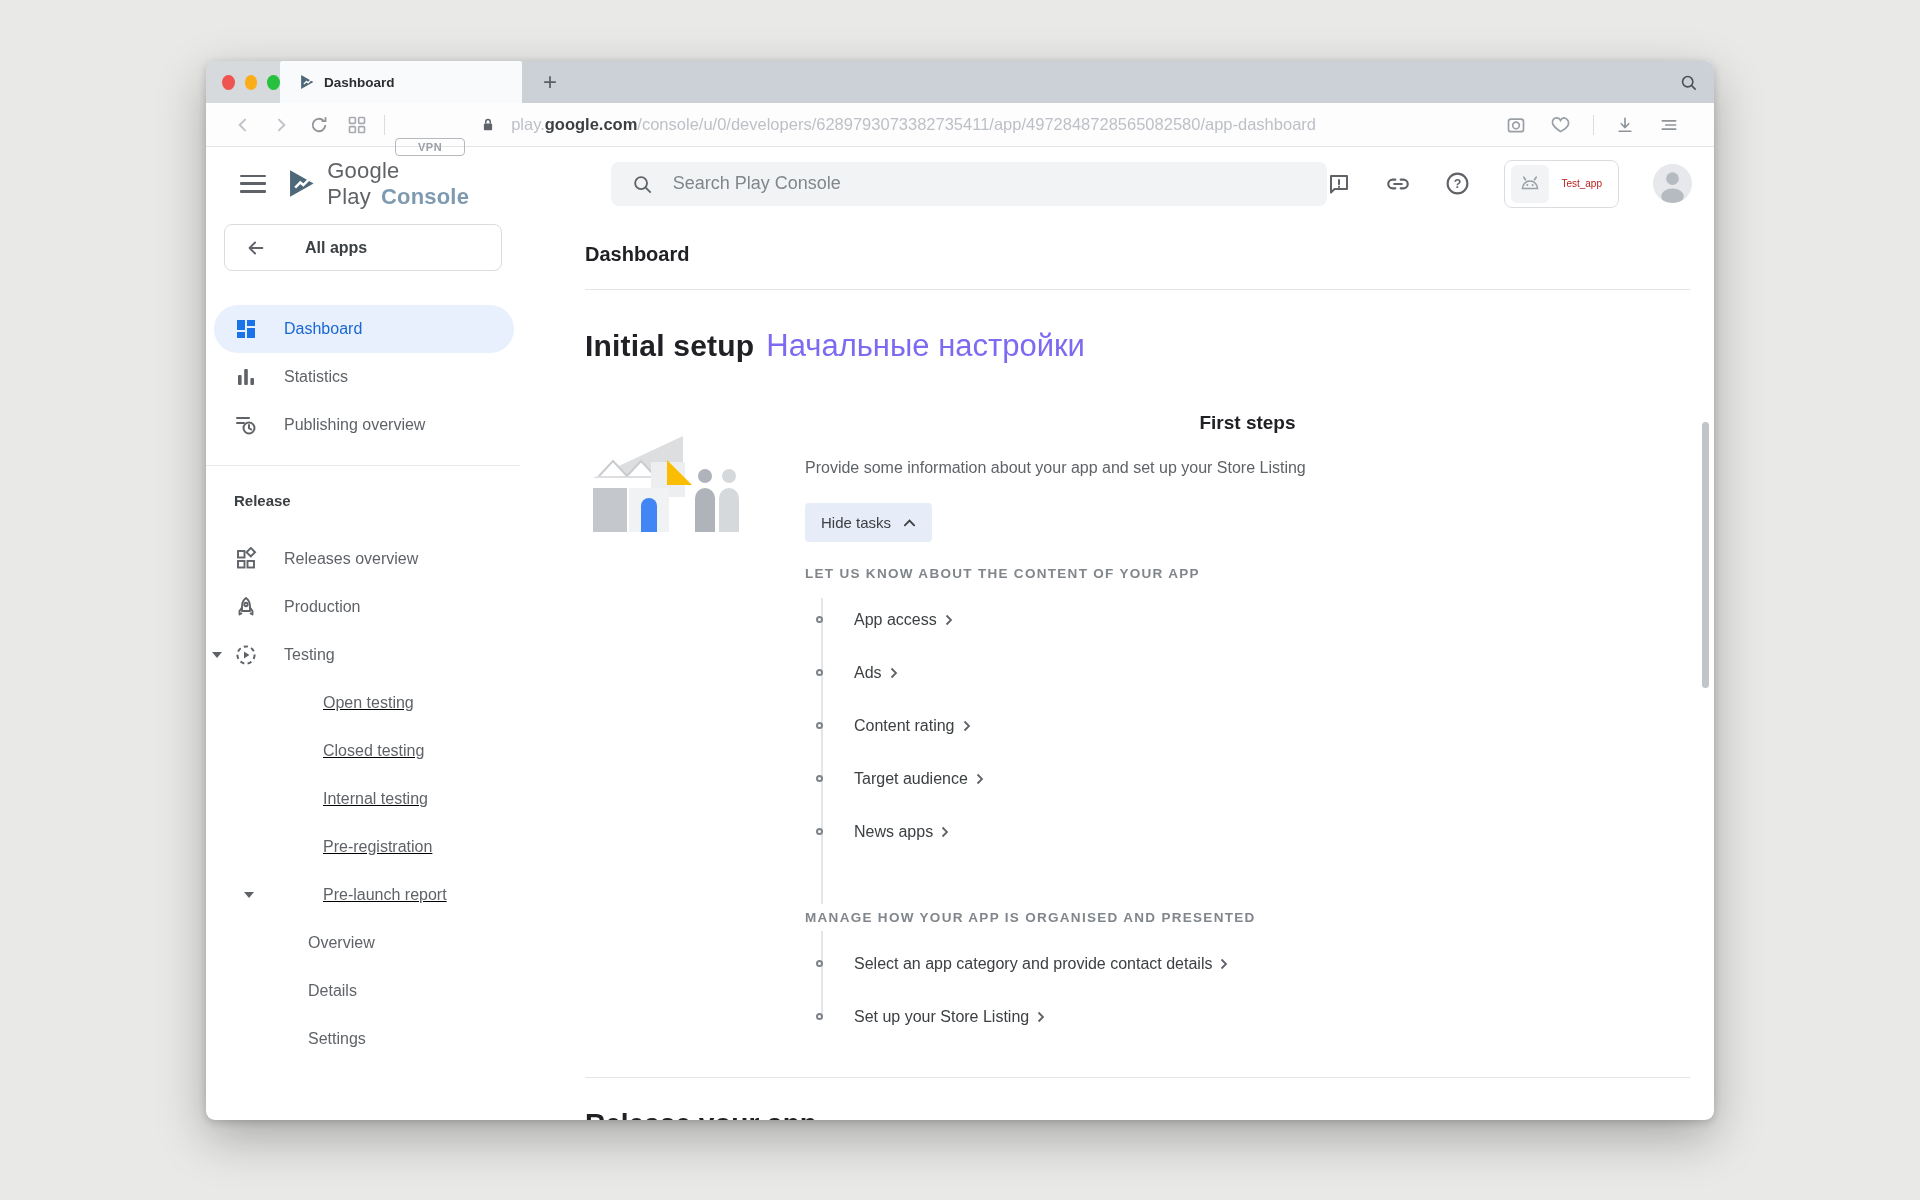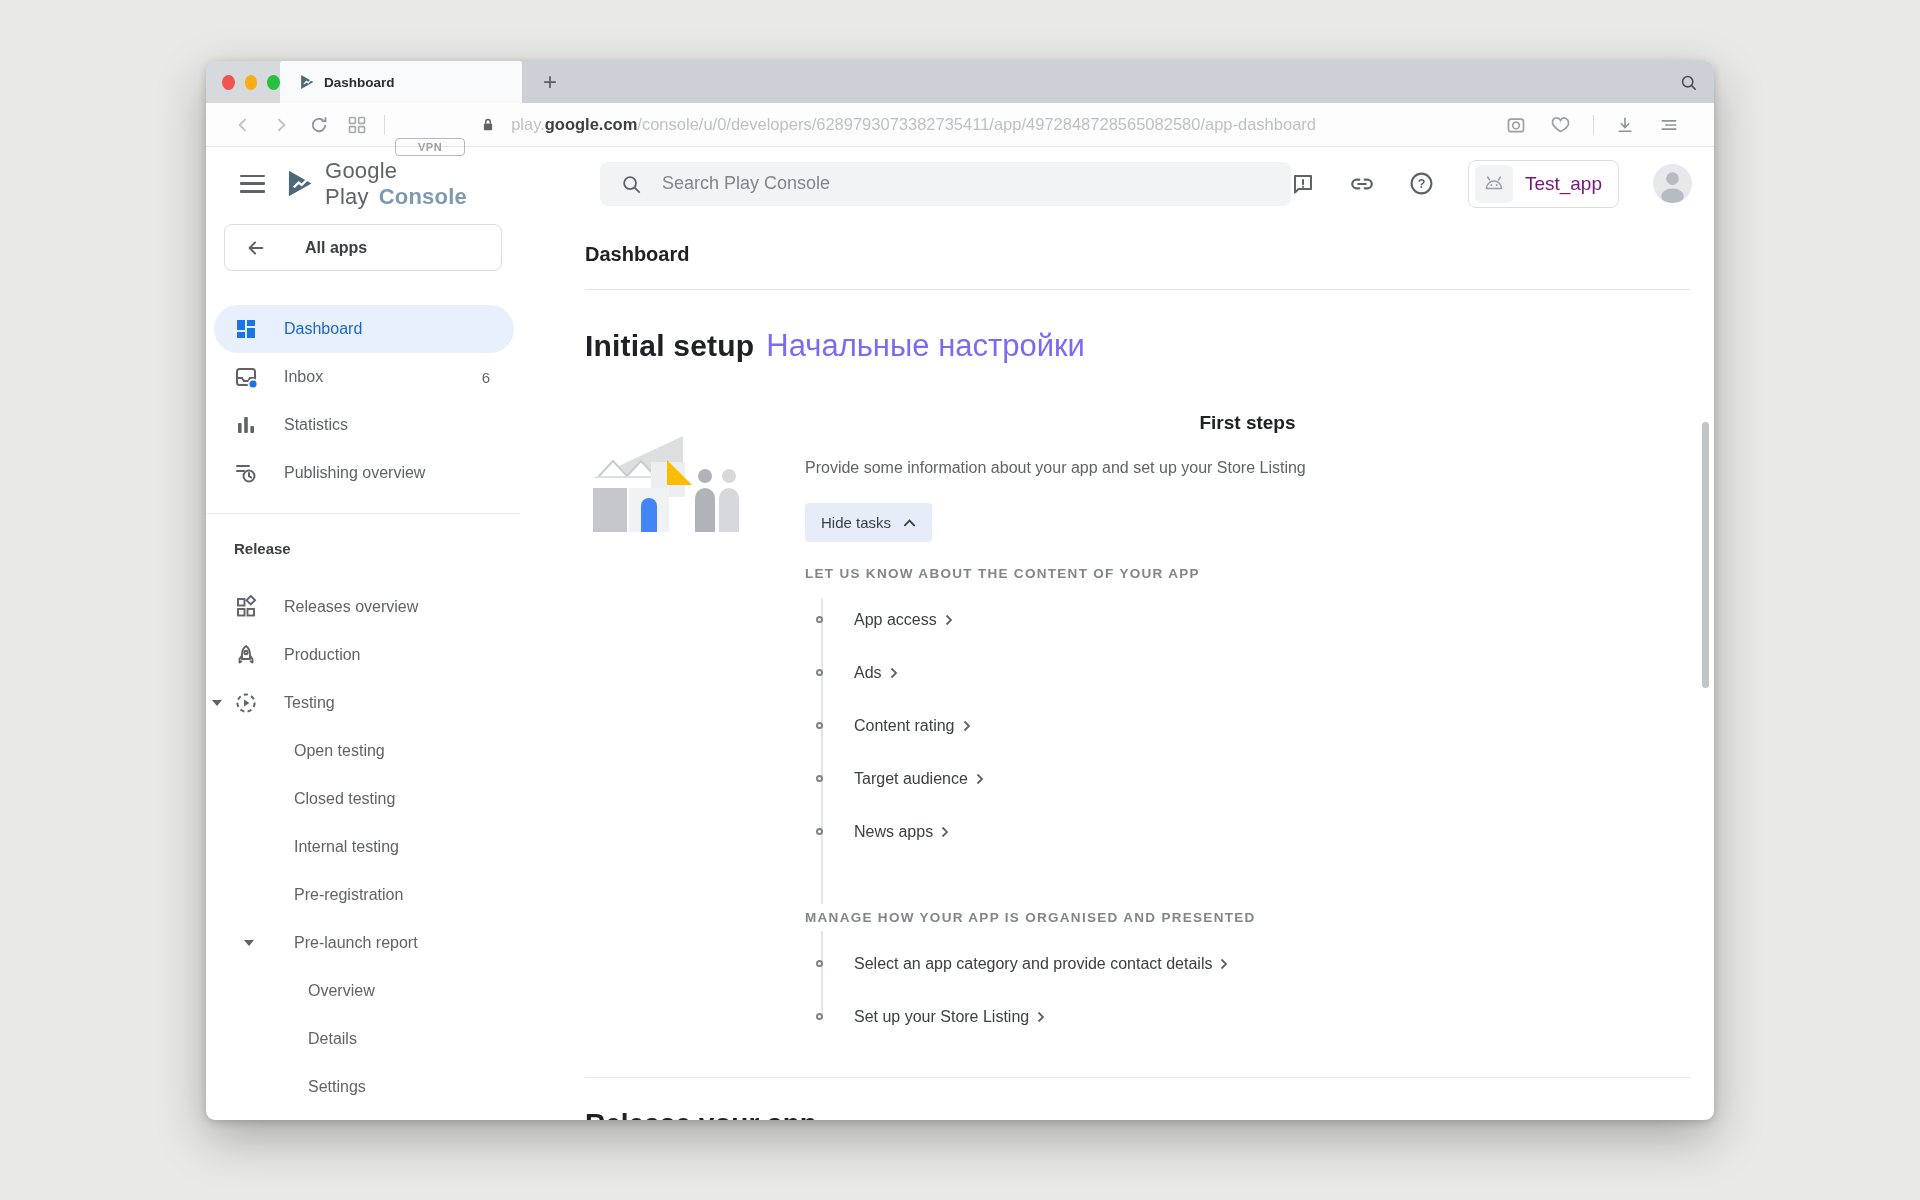--- a/index.html
+++ b/index.html
@@ -40,21 +40,21 @@
   .logo-text .console { color:#7e9ab0; margin-left:10px;font-weight:bold; }
   .searchbar { margin-left:66px; width:725px; height:44px; background:#f1f3f4; border-radius:8px;
     display:flex; align-items:center; padding:0 20px; gap:20px; }
   .searchbar input { border:none; background:transparent; outline:none; font-size:18px; color:#3c4043; width:100%;
     font-family:"Liberation Sans","DejaVu Sans",sans-serif; }
   .searchbar input::placeholder { color:#80868b; }
   .hdr-icons { margin-left:auto; display:flex; align-items:center; gap:34px; }
   .app-chip { display:flex; align-items:center; gap:12px; border:1px solid #dadce0; background:#fff;
     border-radius:8px; padding:5px 16px 5px 6px; height:48px; }
   .chip-ic { width:38px; height:38px; background:#f1f3f4; border-radius:6px; display:flex; align-items:center; justify-content:center; }
-  .chip-name { font-size:19px; color:#701a75; }
+  .chip-name { font-size:10px; color:#b91c1c; }
   .avatar { width:39px; height:39px; border-radius:50%; background:#e6e8eb; overflow:hidden; display:flex; align-items:center; justify-content:center; }
 
   
   .app-body { position:absolute; top:159px; left:0; right:0; bottom:0; display:flex; }
 
   .sidebar { width:314px; flex:none; padding-top:4px; }
   .allapps { margin:0 18px 0 18px; height:47px; border:1px solid #dadce0; border-radius:8px;
     display:flex; align-items:center; gap:38px; padding:0 20px; cursor:pointer; }
   .allapps-label { font-size:16px; font-weight:700; color:#3c4043; }
   .nav-item { height:48px; display:flex; align-items:center; padding-left:28px; cursor:pointer; position:relative; }
@@ -62,21 +62,21 @@
   .nav-item .lbl { font-size:16px; color:#5f6368; }
   .nav-item.selected { background:#e8f0fe; border-radius:24px; margin:0 6px 0 8px; padding-left:20px; }
   .nav-item.selected .lbl { color:#1967d2; font-weight:500; }
   .nav-item .badge { margin-left:auto; margin-right:30px; font-size:15px; color:#5f6368; }
   .first-group { margin-top:34px; }
   .side-div { height:1px; background:#e8eaed; margin:16px 0 16px 0; }
   .section-lbl { font-size:15px; font-weight:700; color:#3c4043; padding:10px 0 26px 28px; }
   .expander { position:absolute; left:6px; width:0; height:0; border-left:5.5px solid transparent;
     border-right:5.5px solid transparent; border-top:6.5px solid #5f6368; }
   .expander.inset { left:38px; }
-  .lvl2 { padding-left:88px; }
+  .lvl2 { padding-left:117px;text-decoration:underline; }
   .lvl3 { padding-left:102px; }
 
   .content { flex:1; padding:0 24px 0 65px; position:relative; overflow:hidden; }
   .title-row { height:70px; display:flex; align-items:center; border-bottom:1px solid #e3e5e8; }
   .page-title { font-size:20px; font-weight:700; color:#202124; }
 
   .setup-heading { margin-top:38px; display:flex; align-items:baseline; gap:12px; }
   .setup-title { font-size:30px; font-weight:700; color:#202124; letter-spacing:.2px; }
   .setup-translation { font-size:31px; font-weight:500; color:#7c6af2; }
 
@@ -271,31 +271,20 @@
       </div>
 
       <div class="first-group">
         <div class="nav-item selected">
           <span class="ic">
             <svg width="24" height="24" viewBox="0 0 24 24" fill="#1a73e8">
                 <path d="M3 3h8v10H3zM3 15h8v6H3zM13 11h8v10h-8zM13 3h8v6h-8z"></path>
               </svg>
           </span>
           <span class="lbl">Dashboard</span>
-        </div>
-        <div class="nav-item">
-          <span class="ic">
-            <svg width="24" height="24" viewBox="0 0 24 24" fill="none" stroke="#5f6368" stroke-width="2">
-                <rect x="3" y="4" width="18" height="16" rx="2.5"></rect>
-                <path d="M3 13h5l2 3h4l2-3h5"></path>
-                <circle cx="19" cy="19" r="4.5" fill="#1a73e8" stroke="#fff" stroke-width="1.8"></circle>
-              </svg>
-          </span>
-          <span class="lbl">Inbox</span>
-          <span class="badge">6</span>
         </div>
         <div class="nav-item">
           <span class="ic">
             <svg width="24" height="24" viewBox="0 0 24 24" fill="#5f6368">
                 <rect x="4" y="10" width="3.6" height="10" rx="1"></rect>
                 <rect x="10.2" y="4" width="3.6" height="16" rx="1"></rect>
                 <rect x="16.4" y="13" width="3.6" height="7" rx="1"></rect>
               </svg>
           </span>
           <span class="lbl">Statistics</span>

